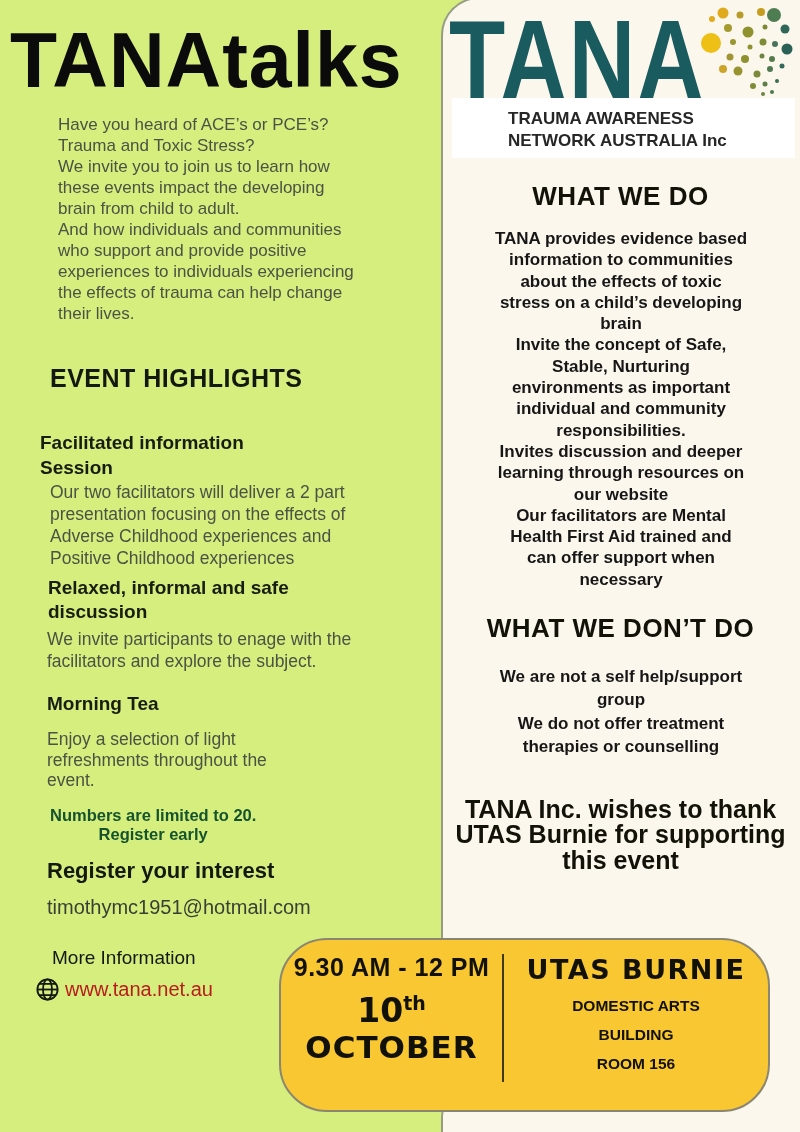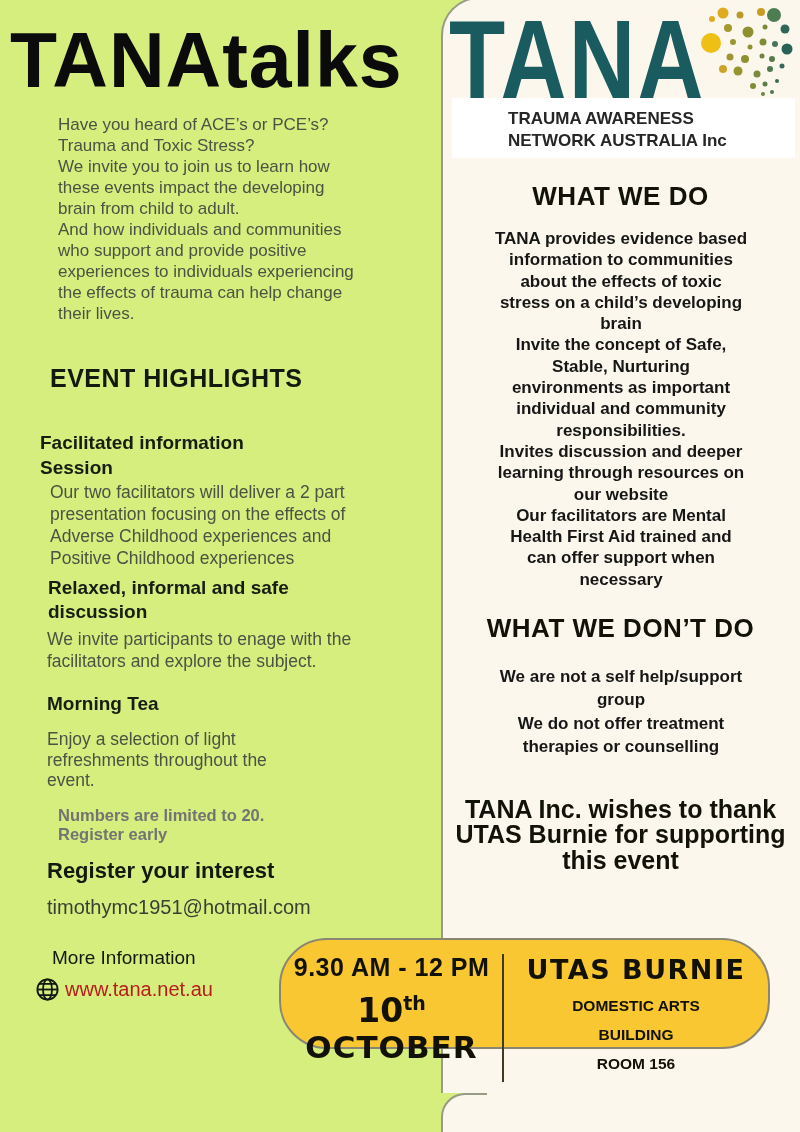--- a/index.html
+++ b/index.html
@@ -34,21 +34,21 @@
   .intro{left:58px;top:114px;width:375px;font-size:17px;line-height:21px;color:#4c5244;}
   .event-highlights{left:50px;top:364px;font-size:25px;font-weight:bold;letter-spacing:.5px;color:#14190f;}
   .hl-head{font-weight:bold;font-size:19px;line-height:25px;color:#181d12;}
   .hl-body{font-size:17.5px;line-height:22px;color:#4c5244;}
   .hl1-head{left:40px;top:430px;}
   .hl1-body{left:50px;top:481px;}
   .hl2-head{left:48px;top:576px;line-height:24px;}
   .hl2-body{left:47px;top:628px;}
   .hl3-head{left:47px;top:691px;}
   .hl3-body{left:47px;top:729px;line-height:20.5px;}
-  .limit-note{left:58px;top:806px;font-size:16.5px;line-height:19px;font-weight:bold;width:fit-content;color:#737373;}
+  .limit-note{left:50px;top:806px;font-size:16.5px;line-height:19px;font-weight:bold;text-align:center;width:fit-content;color:#14532d;}
   .register-head{left:47px;top:858px;font-size:22px;font-weight:bold;color:#14190f;}
   .email{left:47px;top:896px;font-size:20px;color:#3a3f35;}
   .more-info{left:52px;top:947px;font-size:19px;font-weight:normal;color:#14190f;}
   .web-row{left:34px;top:976px;display:flex;align-items:center;gap:4px;}
   .web-row svg{display:block;}
   .website{font-size:20px;color:#b91c1c;}
 
   
   .logo-text{
     left:449px;top:4px;font-size:92px;line-height:92px;font-weight:bold;letter-spacing:2px;
@@ -60,21 +60,21 @@
   .r-head{left:441px;width:359px;text-align:center;font-size:26px;font-weight:bold;letter-spacing:.5px;color:#121209;}
   .what-we-do-head{top:181px;}
   .r-body{left:451px;width:340px;text-align:center;font-weight:bold;font-size:17px;line-height:21.3px;color:#161616;}
   .what-we-do-body{top:228px;}
   .what-we-dont-head{top:613px;}
   .what-we-dont-body{top:665px;line-height:23.3px;}
   .thanks{left:441px;top:797px;width:359px;text-align:center;font-size:25px;line-height:25.4px;font-weight:bold;color:#121209;}
 
   
   .event-box{
-    position:absolute;left:279px;top:938px;width:491px;height:111px;
+    position:absolute;left:279px;top:938px;width:491px;height:174px;
     background:#f8c731;border:2px solid #8a8672;border-radius:48px;
     box-sizing:border-box;display:flex;z-index:5;color:#121107;
   }
   .eb-left{width:221px;text-align:center;padding-top:13px;box-sizing:border-box;}
   .eb-time{font-size:25px;font-weight:bold;letter-spacing:.5px;}
   .display{font-family:"DejaVu Sans", sans-serif;font-weight:bold;}
   .eb-day{font-size:33px;line-height:38px;margin-top:2px;}
   .eb-day sup{font-size:19px;}
   .eb-month{font-size:31px;line-height:34px;letter-spacing:1px;}
   .eb-divider{width:2px;height:128px;background:#3f3a23;margin-top:14px;}

